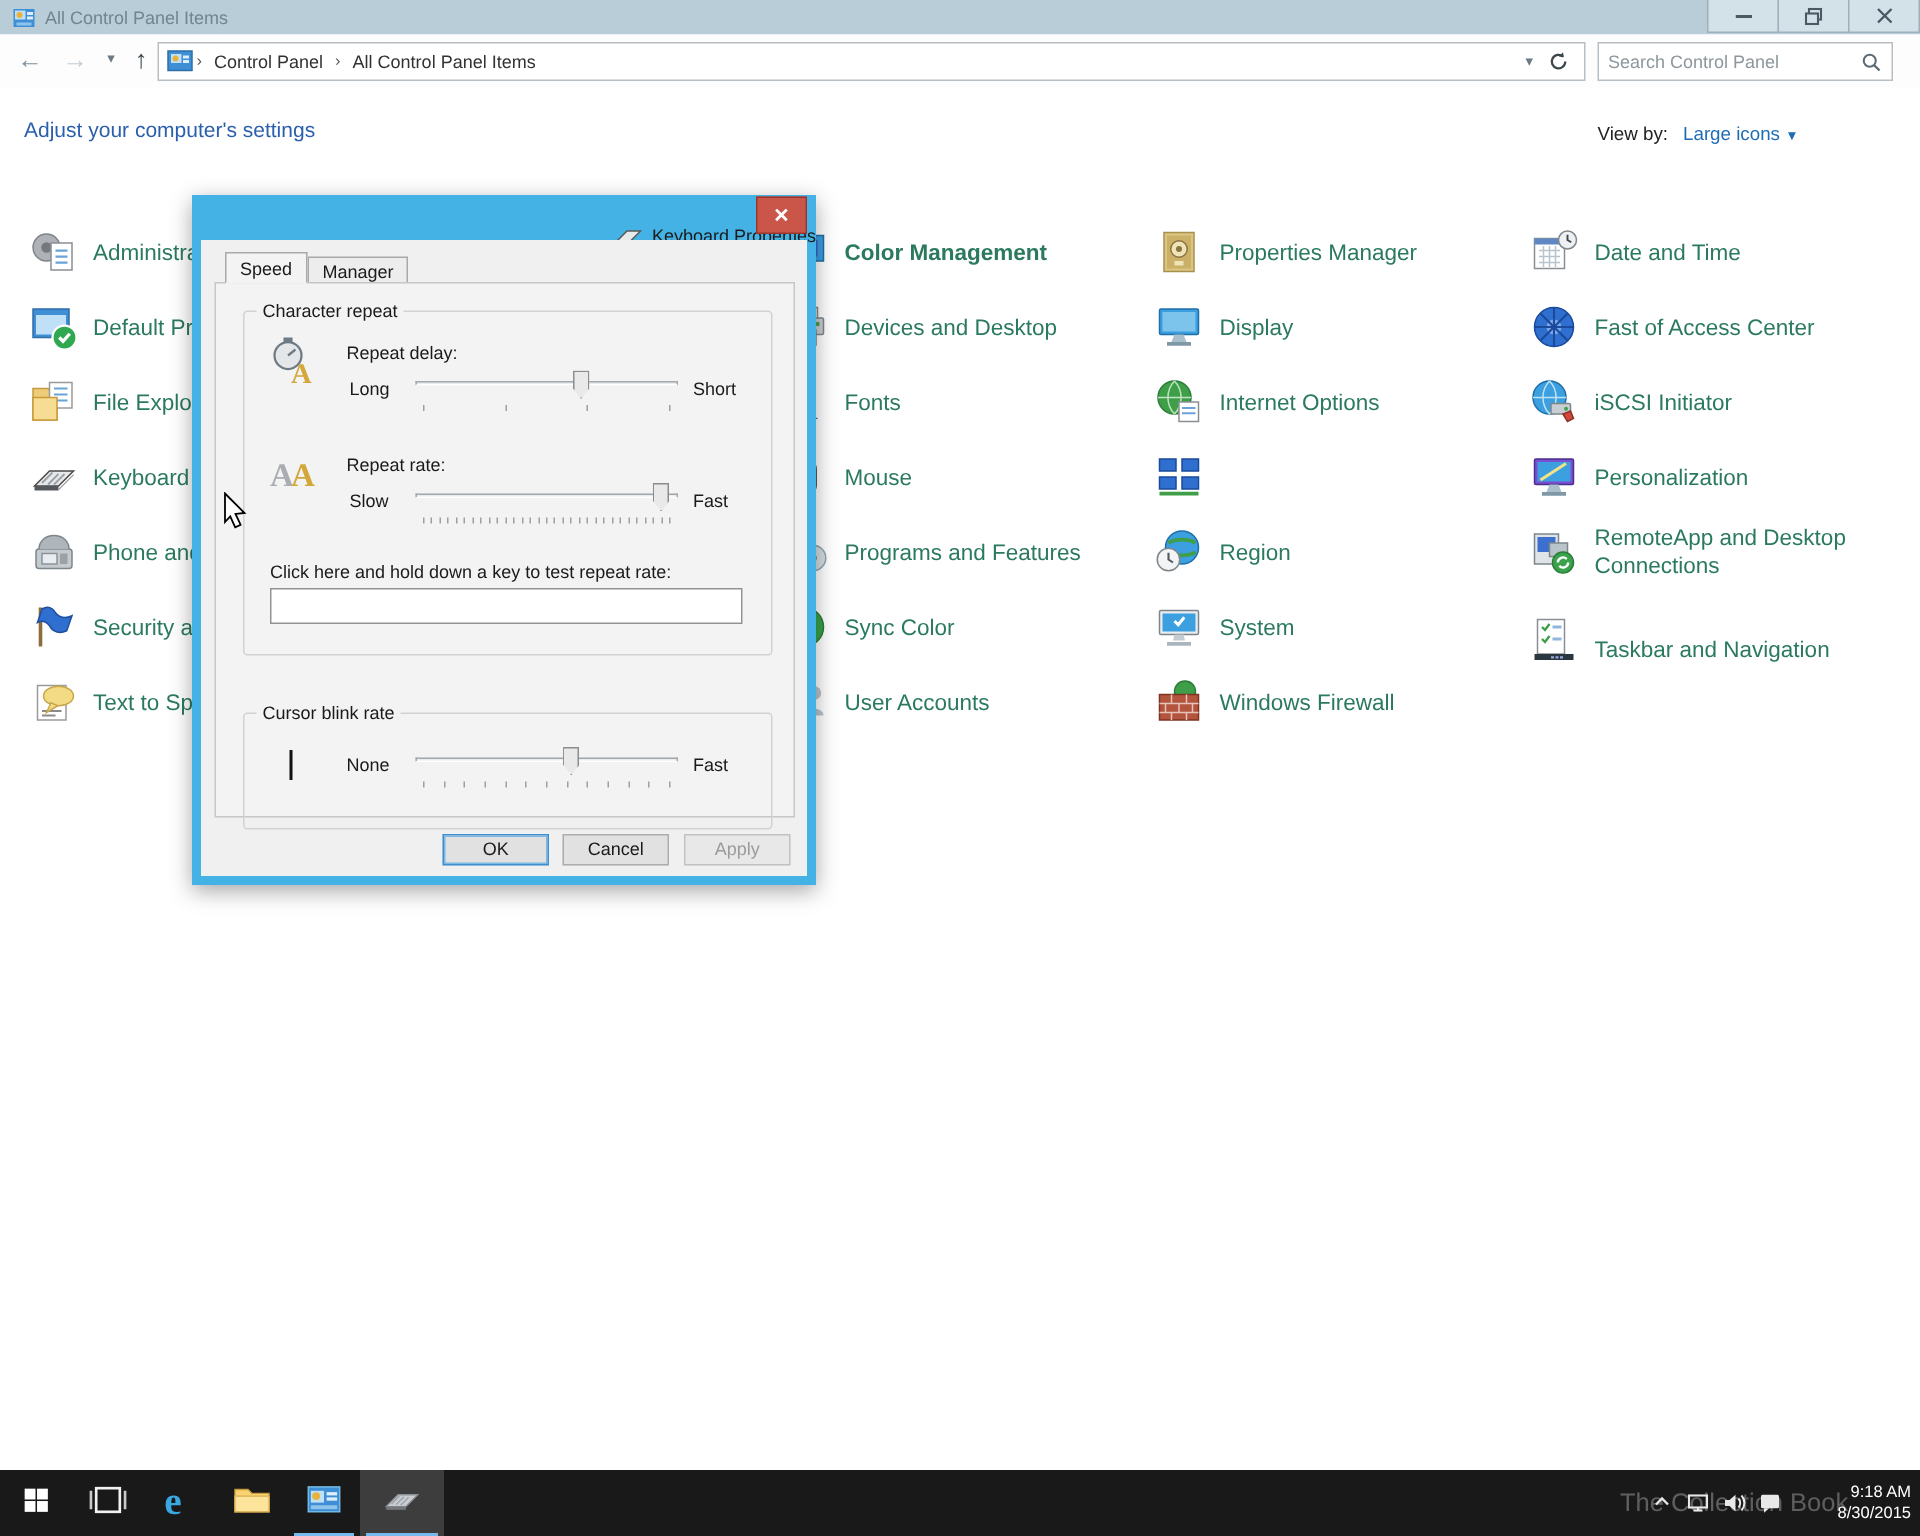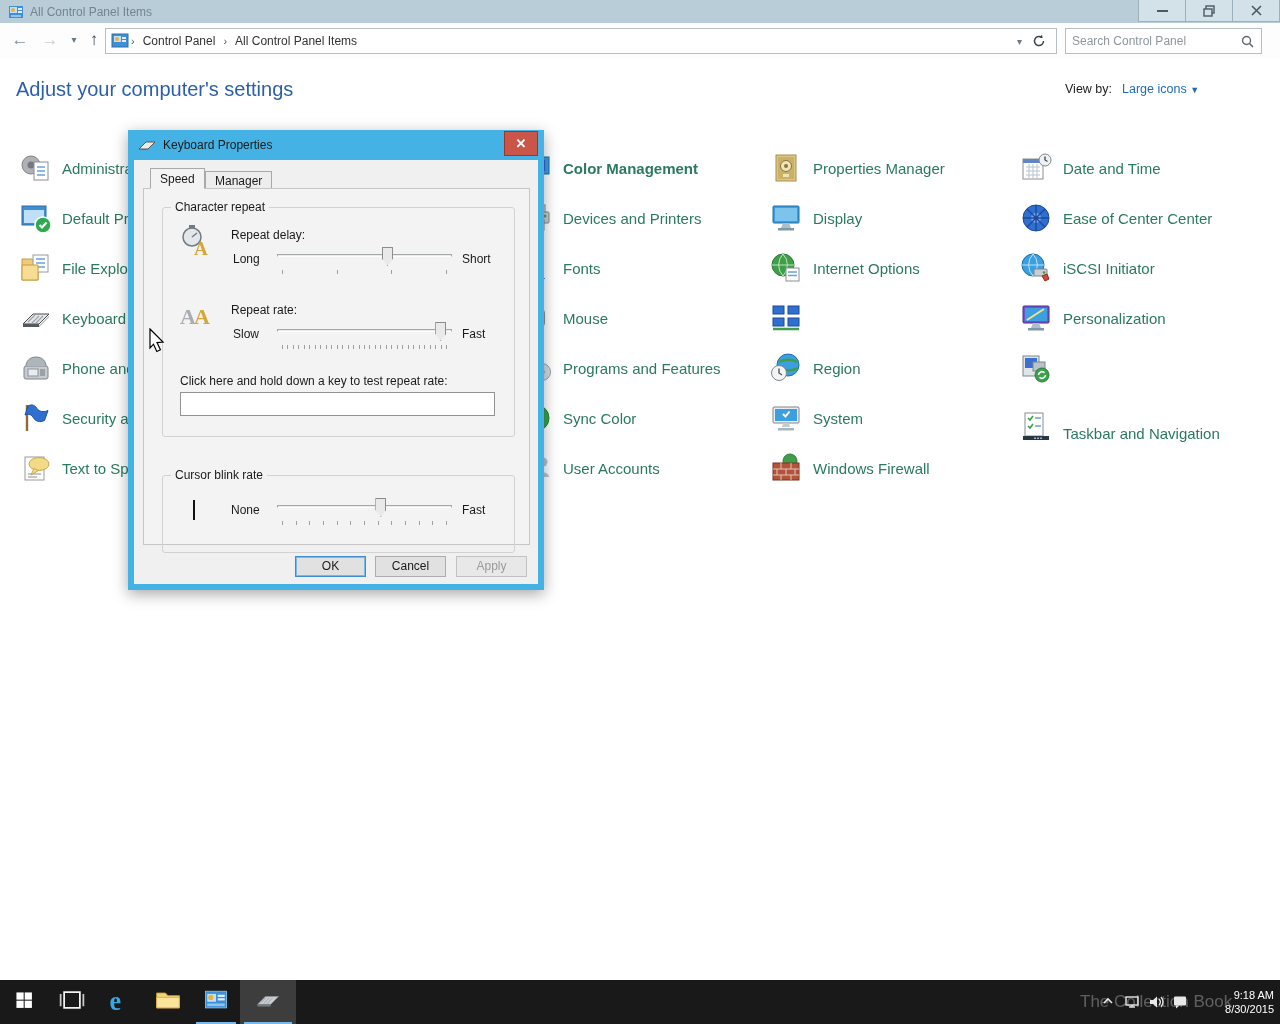--- a/index.html
+++ b/index.html
@@ -18,32 +18,32 @@
   .addressbar{position:absolute;left:105px;top:28px;width:952px;height:26px;border:1px solid #b8bfc4;background:#fff;
     display:flex;align-items:center;font-size:12px;color:#333;}
   .addressbar .crumb{padding:0 6px;white-space:nowrap;}
   .addressbar .sep{color:#555;font-size:11px;padding:0 2px;}
   .addr-right{margin-left:auto;display:flex;align-items:center;}
   .searchbox{position:absolute;left:1065px;top:28px;width:197px;height:26px;border:1px solid #b8bfc4;background:#fff;
     display:flex;align-items:center;}
   .searchbox input{flex:1;border:none;outline:none;font-size:12px;color:#444;padding:0 6px;font-family:"Liberation Sans",sans-serif;background:transparent;}
   .searchbox input::placeholder{color:#8e979c;}
   
-  .page-header{position:absolute;left:16px;top:78px;font-size:20px;color:#2b5fad;}
+  .page-header{position:absolute;left:16px;top:78px;font-size:14px;color:#2b5fad;}
   .viewby{position:absolute;top:82px;left:1065px;font-size:12.5px;color:#222;}
   .viewby .link{color:#1f6cb5;margin-left:10px;}
   .viewby .tri{font-size:9px;color:#1f6cb5;}
   
   .cp-item{position:absolute;height:50px;display:flex;align-items:center;}
   .cp-item .ic{flex:0 0 32px;height:32px;}
   .cp-item .lbl{font-size:15px;color:#2b7a5e;line-height:19px;}
   
   .dialog{position:absolute;left:128px;top:130px;width:416px;height:460px;background:#44b2e4;z-index:20;
     box-shadow:0 4px 14px rgba(0,0,0,.35);}
-  .dlg-title{position:absolute;left:0;top:0;width:100%;height:30px;display:flex;align-items:center;}
+  .dlg-title{position:absolute;left:0;top:12px;width:100%;height:30px;display:flex;align-items:center;justify-content:flex-end;}
   .dlg-title .ttl{font-size:12px;color:#1b1b1b;margin-left:6px;}
   .dlg-close{position:absolute;right:6px;top:1px;width:34px;height:25px;background:#ca564a;border:1px solid #9d352b;
     color:#fff;font-size:13px;font-weight:bold;text-align:center;line-height:23px;}
   .dlg-body{position:absolute;left:6px;top:30px;width:404px;height:424px;background:#f0f0f0;}
   .tab{position:absolute;font-size:12px;color:#1a1a1a;border:1px solid #a9a9a9;text-align:center;}
   .tab.active{background:#f3f3f3;border-bottom:1px solid #f3f3f3;z-index:3;}
   .tab.inactive{background:#ededed;z-index:1;}
   .tab-page{position:absolute;left:9px;top:28px;width:387px;height:357px;background:#f3f3f3;border:1px solid #c6c6c6;z-index:2;}
   .groupbox{position:absolute;border:1px solid #d2d2d2;border-radius:3px;}
   .grouplabel{position:absolute;top:-8px;left:8px;background:#f3f3f3;padding:0 4px;font-size:12px;color:#1a1a1a;}
@@ -228,21 +228,21 @@
           </svg></span>
         <span class="lbl">Color Management</span>
       </div>
       <div class="cp-item" style="left: 520px; top: 193px; width: 233px;">
         <span class="ic" style="margin-right: 11px;"><svg width="32" height="32" viewBox="0 0 32 32">
             <rect x="7" y="3" width="18" height="8" fill="#eceeef" stroke="#888"></rect>
             <rect x="3" y="10" width="26" height="11" rx="1" fill="#c9ced2" stroke="#7e868c"></rect>
             <rect x="8" y="18" width="16" height="10" fill="#fff" stroke="#888"></rect>
             <circle cx="25" cy="14" r="1.5" fill="#4f9e4f"></circle>
           </svg></span>
-        <span class="lbl">Devices and Printers</span>
+        <span class="lbl">Devices and Desktop</span>
       </div>
       <div class="cp-item" style="left: 520px; top: 243px; width: 233px;">
         <span class="ic" style="margin-right: 11px;"><svg width="32" height="32" viewBox="0 0 32 32">
             <text x="5" y="27" font-size="28" font-family="Liberation Serif,serif" fill="#2d6ab4">A</text>
           </svg></span>
         <span class="lbl">Fonts</span>
       </div>
       <div class="cp-item" style="left: 520px; top: 293px; width: 233px;">
         <span class="ic" style="margin-right: 11px;"><svg width="32" height="32" viewBox="0 0 32 32">
             <rect x="9" y="3" width="15" height="26" rx="7.5" fill="#45494e" stroke="#222"></rect>
@@ -350,21 +350,21 @@
             <path d="M25 4.5V8l2.5 1.5" stroke="#444" stroke-width="1.3" fill="none"></path>
           </svg></span>
         <span class="lbl">Date and Time</span>
       </div>
       <div class="cp-item" style="left: 1020px; top: 193px; width: 231px;">
         <span class="ic" style="margin-right: 11px;"><svg width="32" height="32" viewBox="0 0 32 32">
             <circle cx="16" cy="16" r="13" fill="#2f6fd0" stroke="#1a4a9c"></circle>
             <circle cx="16" cy="16" r="5" fill="#7ca6e8"></circle>
             <path d="M16 3v26M3 16h26M7 7l18 18M25 7L7 25" stroke="#1a4a9c" stroke-width="1.4"></path>
           </svg></span>
-        <span class="lbl">Ease of Center Center</span>
+        <span class="lbl">Fast of Access Center</span>
       </div>
       <div class="cp-item" style="left: 1020px; top: 243px; width: 231px;">
         <span class="ic" style="margin-right: 11px;"><svg width="32" height="32" viewBox="0 0 32 32">
             <circle cx="13" cy="13" r="11" fill="#3b9fe0" stroke="#1f6fa8"></circle>
             <path d="M2 13h22M13 2a16 16 0 0 1 0 22M13 2a16 16 0 0 0 0 22" stroke="#bfe3f2" fill="none"></path>
             <rect x="14" y="17" width="13" height="7" rx="1" fill="#c9ced2" stroke="#7e868c"></rect>
             <circle cx="24" cy="20.5" r="1.3" fill="#3f9e48"></circle>
             <path d="M22 24l3 5 4-2-2-5z" fill="#d04a3c" stroke="#8e2f24"></path>
           </svg></span>
         <span class="lbl">iSCSI Initiator</span>
@@ -380,20 +380,21 @@
         <span class="lbl">Personalization</span>
       </div>
       <div class="cp-item" style="left: 1020px; top: 343px; width: 231px;">
         <span class="ic" style="margin-right: 11px;"><svg width="32" height="32" viewBox="0 0 32 32">
             <rect x="3" y="4" width="16" height="20" fill="#dfe4e8" stroke="#7e868c"></rect>
             <rect x="5" y="6" width="12" height="10" fill="#3b6fd0"></rect>
             <rect x="13" y="10" width="12" height="9" fill="#b9c3ca" stroke="#7e868c"></rect>
             <circle cx="22" cy="23" r="7" fill="#39a24a" stroke="#2a7d38"></circle>
             <path d="M18.5 23a3.5 3.5 0 0 1 6-2.3M25.5 23a3.5 3.5 0 0 1-6 2.3" stroke="#fff" stroke-width="1.6" fill="none"></path>
           </svg></span>
+        <span class="lbl">RemoteApp and Desktop Connections</span>
       </div>
       <div class="cp-item" style="left: 1020px; top: 393px; width: 231px; align-items: flex-end;">
         <span class="ic" style="margin-right: 11px;"><svg width="32" height="32" viewBox="0 0 32 32">
             <rect x="5" y="2" width="18" height="23" fill="#fff" stroke="#8a8f94"></rect>
             <path d="M8 7l2 2 3-4M8 15l2 2 3-4" stroke="#3f9e48" stroke-width="1.6" fill="none"></path>
             <rect x="15" y="6" width="6" height="2" fill="#8fb6dd"></rect>
             <rect x="15" y="14" width="6" height="2" fill="#8fb6dd"></rect>
             <rect x="3" y="25" width="26" height="4" fill="#2b3740"></rect>
             <rect x="14" y="26.5" width="2" height="1.5" fill="#9ad"></rect>
             <rect x="17" y="26.5" width="2" height="1.5" fill="#9ad"></rect>

